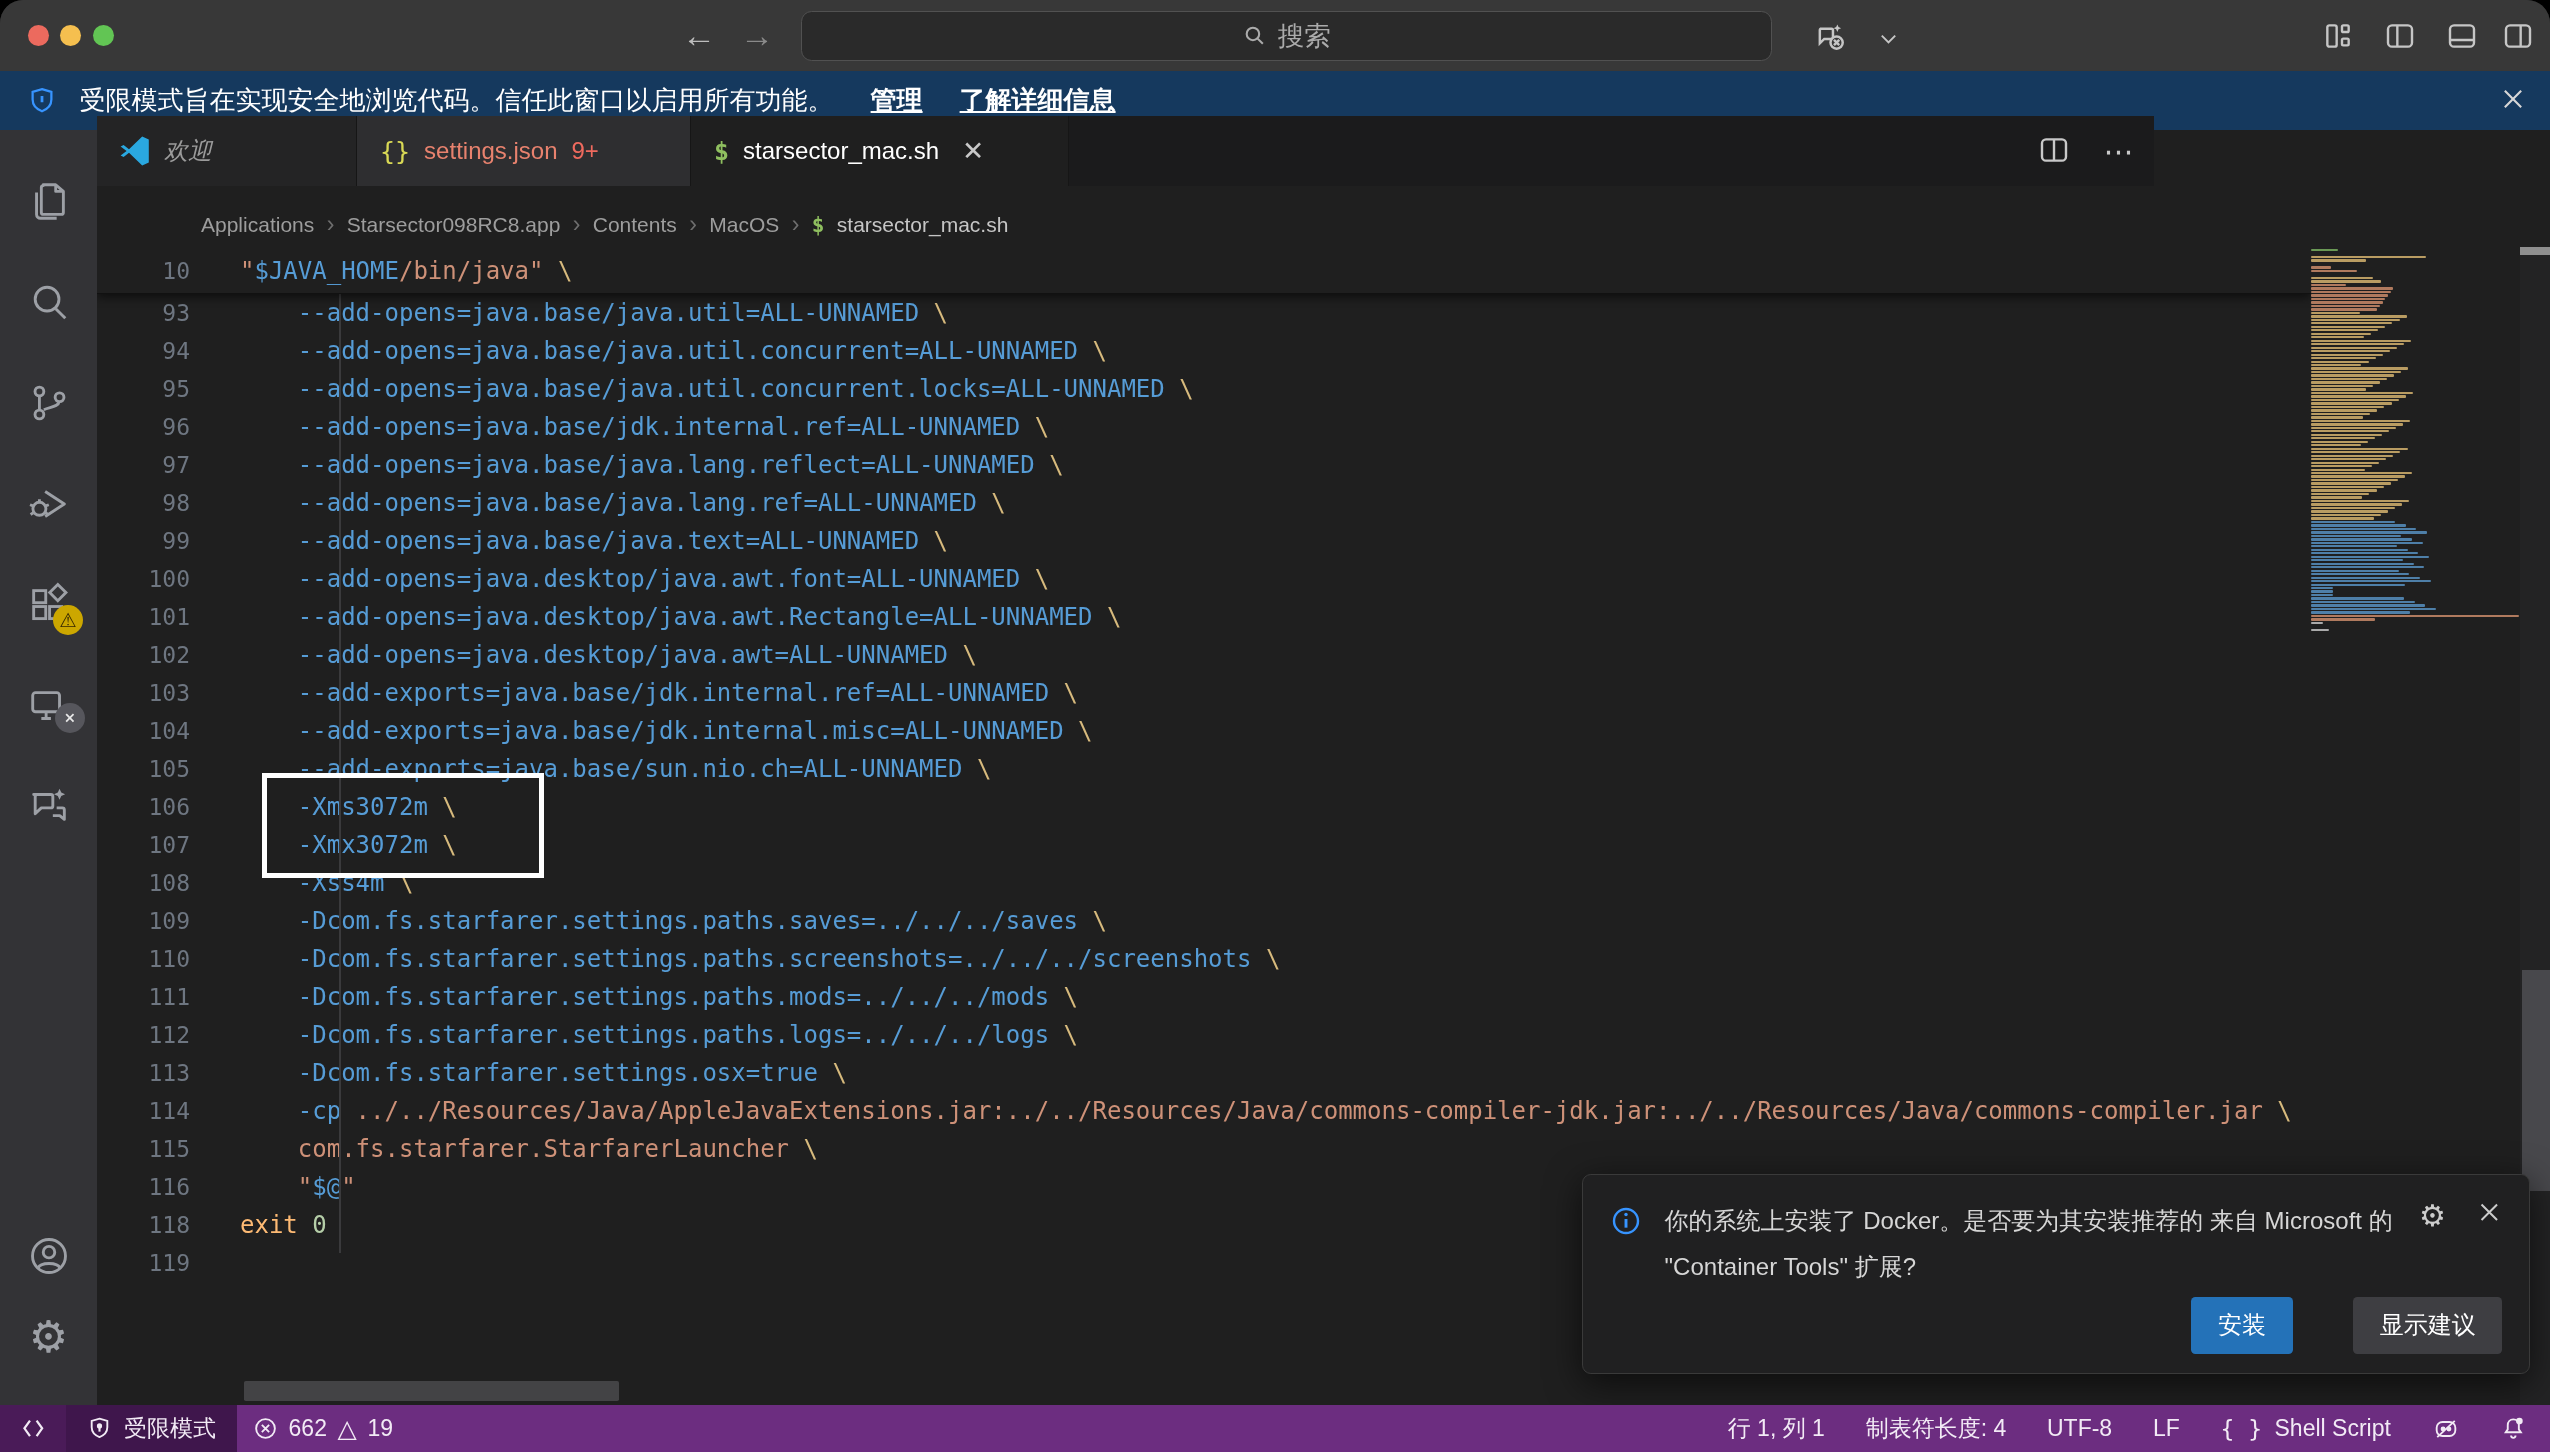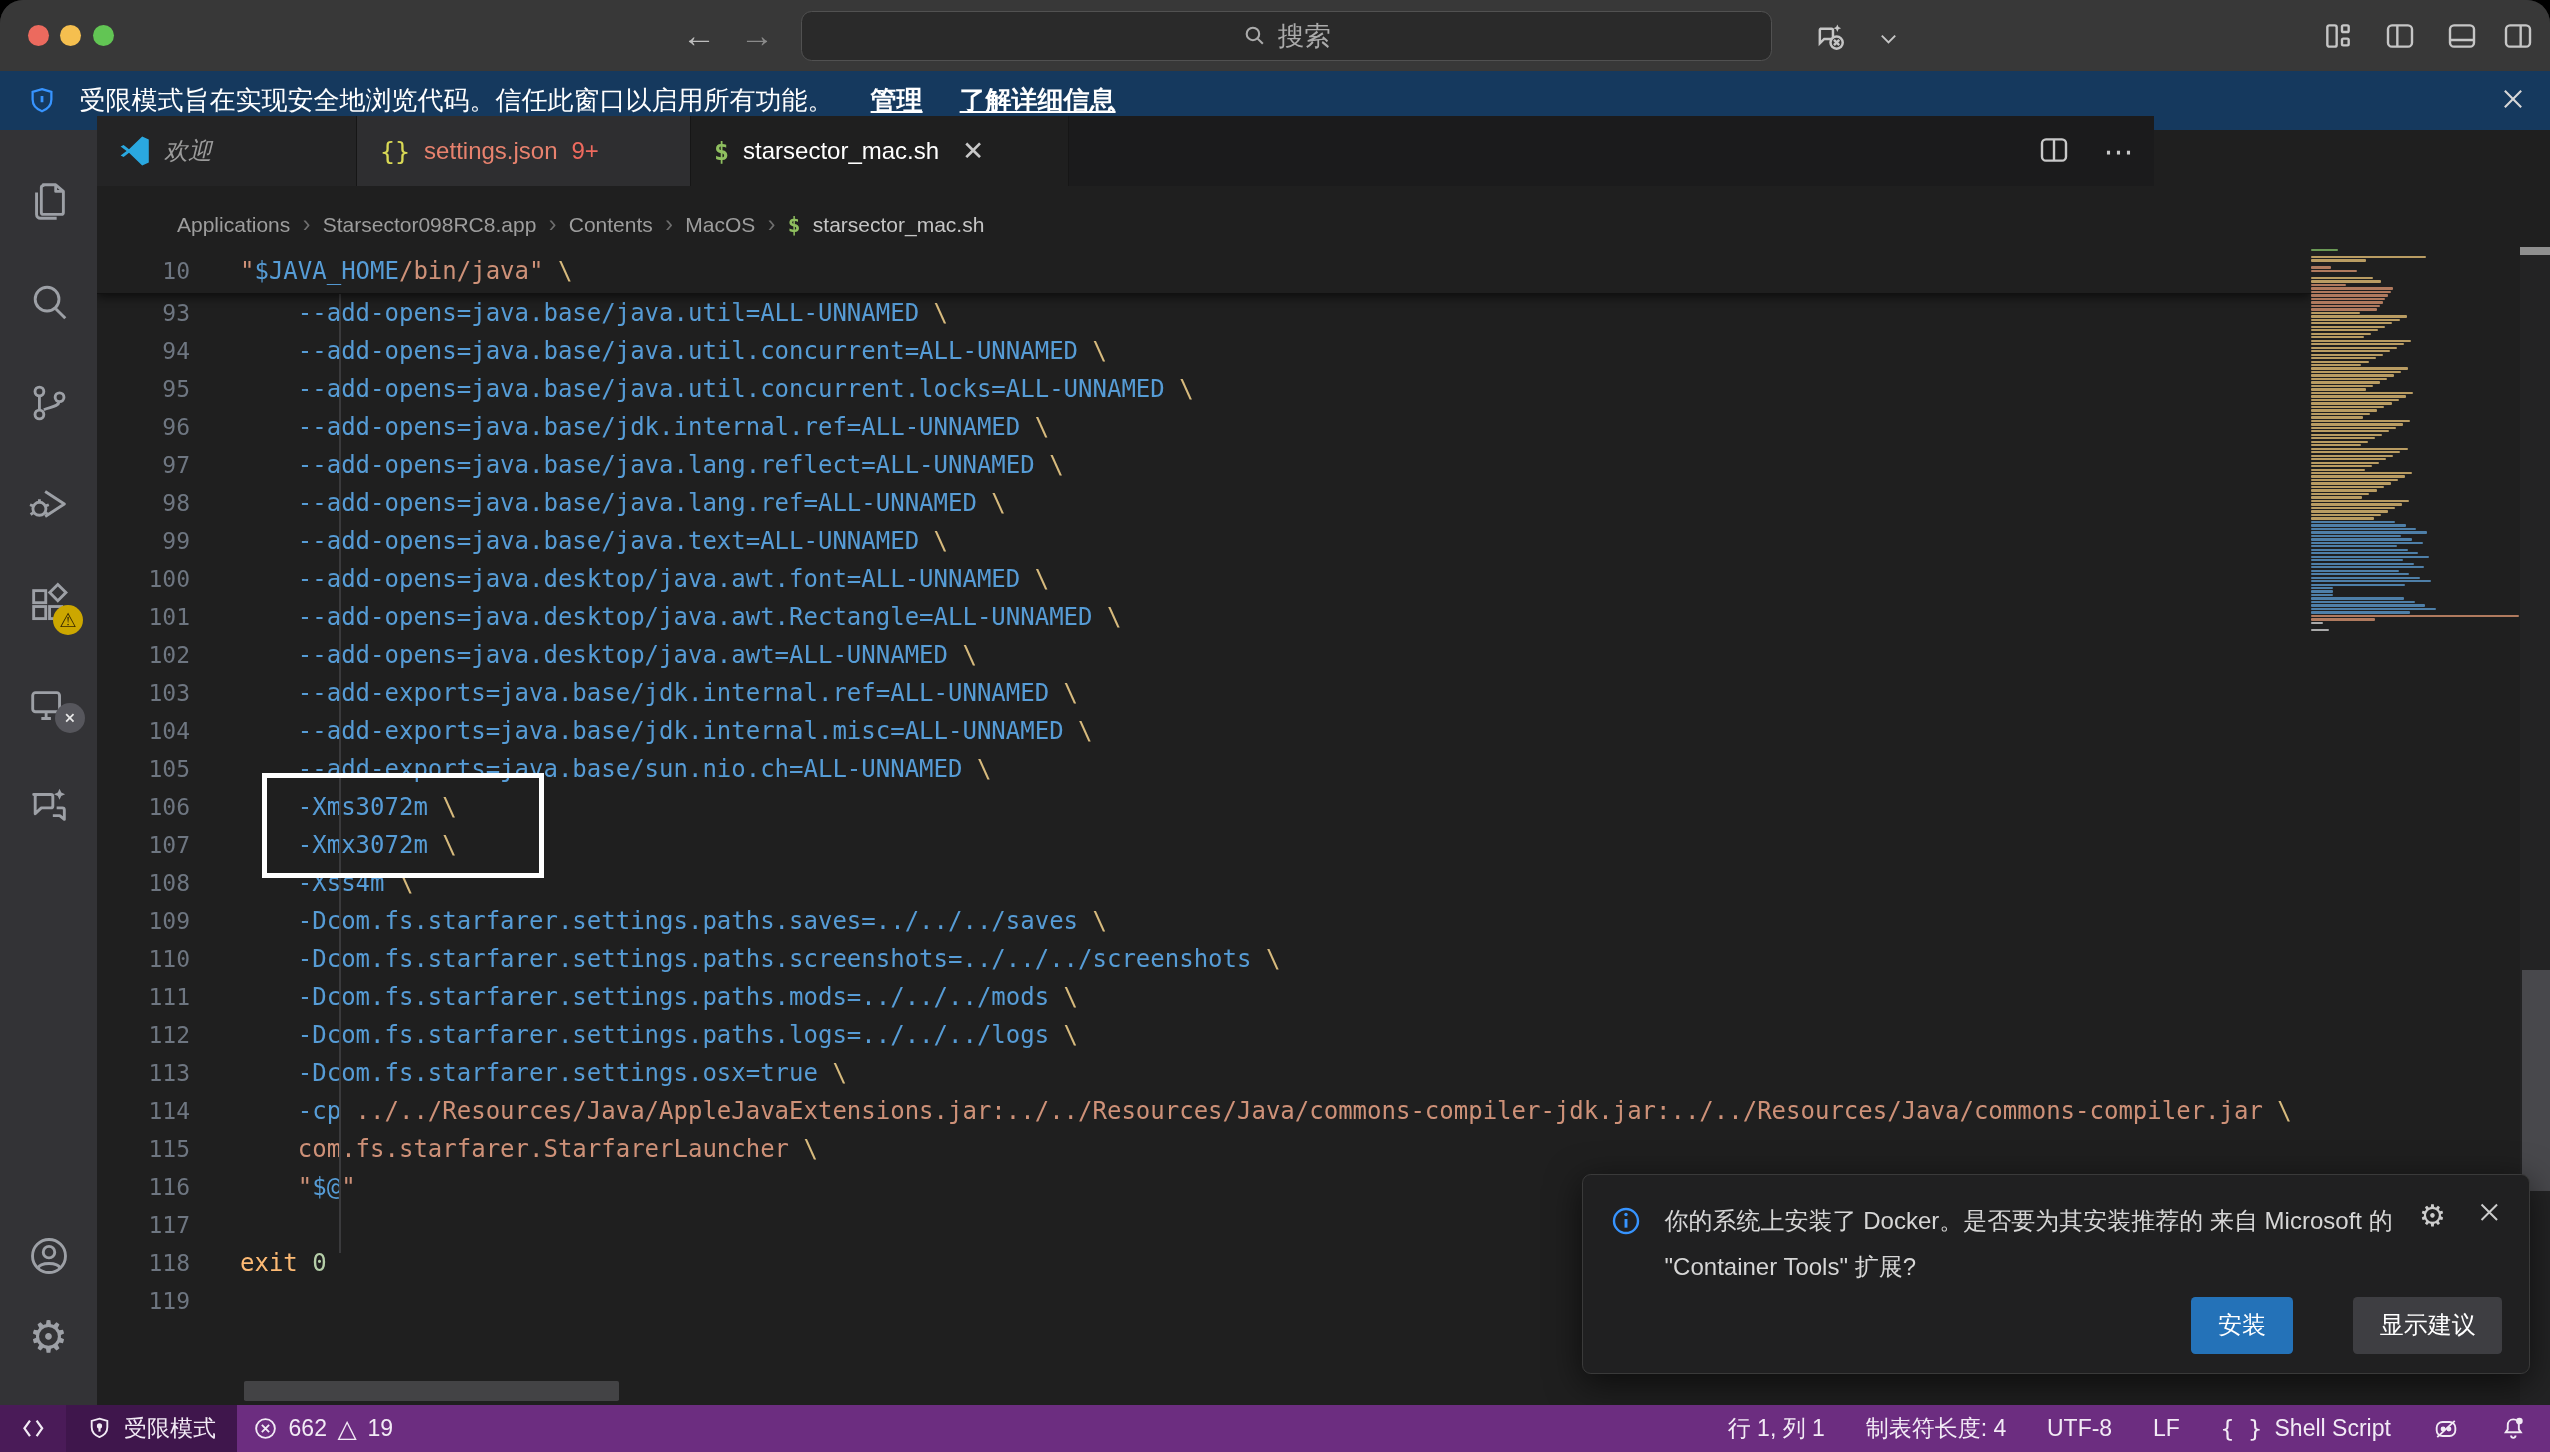--- a/index.html
+++ b/index.html
@@ -34,21 +34,21 @@
 
   
   .tabbar{position:absolute;left:97px;top:116px;width:2057px;height:70px;background:#1b1b1c;}
   .tab{position:absolute;top:0;height:70px;display:flex;align-items:center;padding:0 23px;gap:14px;
     font-size:24px;border-right:0.9px solid #161616;}
   .tab .xbtn{color:#c8c8c8;font-size:26.6px;margin-left:8.9px;}
   .editor-actions{position:absolute;right:17.7px;top:0;height:70px;display:flex;align-items:center;gap:34px;color:#c8c8c8;}
 
   
   .breadcrumb{position:absolute;left:97px;top:200px;width:2214px;height:49px;display:flex;
-    align-items:center;padding-left:80px;color:#9d9d9d;font-size:21px;gap:12.4px;background:#1f1f1f;}
+    align-items:center;padding-left:104px;color:#9d9d9d;font-size:21px;gap:12.4px;background:#1f1f1f;}
   .breadcrumb .sep{color:#6e6e6e;font-size:23px;}
   .bc-last{color:#c5c5c5;}
 
   
   .editor{position:absolute;left:97px;top:249px;width:2214px;height:1156px;background:#1f1f1f;overflow:hidden;
     font-family:"DejaVu Sans Mono",monospace;font-size:24px;}
   .code-line{display:flex;height:38px;line-height:38px;white-space:pre;}
   .ln{width:143px;min-width:143px;text-align:right;padding-right:50px;color:#6e7681;font-size:23px;}
   .sticky{position:absolute;left:0;top:0;width:100%;height:45px;background:#1f1f1f;z-index:3;
     box-shadow:0 3.5px 8.9px rgba(0,0,0,.55);border-bottom:0.9px solid #111;}
@@ -304,21 +304,20 @@
         <div class="code-line"><span class="ln">107</span><span><span class="seg-a">    -Xmx3072m </span><span class="seg-e">\</span></span></div>
         <div class="code-line"><span class="ln">108</span><span><span class="seg-a">    -Xss4m </span><span class="seg-e">\</span></span></div>
         <div class="code-line"><span class="ln">109</span><span><span class="seg-a">    -Dcom.fs.starfarer.settings.paths.saves=../../../saves </span><span class="seg-e">\</span></span></div>
         <div class="code-line"><span class="ln">110</span><span><span class="seg-a">    -Dcom.fs.starfarer.settings.paths.screenshots=../../../screenshots </span><span class="seg-e">\</span></span></div>
         <div class="code-line"><span class="ln">111</span><span><span class="seg-a">    -Dcom.fs.starfarer.settings.paths.mods=../../../mods </span><span class="seg-e">\</span></span></div>
         <div class="code-line"><span class="ln">112</span><span><span class="seg-a">    -Dcom.fs.starfarer.settings.paths.logs=../../../logs </span><span class="seg-e">\</span></span></div>
         <div class="code-line"><span class="ln">113</span><span><span class="seg-a">    -Dcom.fs.starfarer.settings.osx=true </span><span class="seg-e">\</span></span></div>
         <div class="code-line"><span class="ln">114</span><span><span class="seg-a">    -cp </span><span class="seg-s">../../Resources/Java/AppleJavaExtensions.jar:../../Resources/Java/commons-compiler-jdk.jar:../../Resources/Java/commons-compiler.jar </span><span class="seg-e">\</span></span></div>
         <div class="code-line"><span class="ln">115</span><span><span class="seg-s">    com.fs.starfarer.StarfarerLauncher </span><span class="seg-e">\</span></span></div>
         <div class="code-line"><span class="ln">116</span><span><span class="seg-s">    "</span><span class="seg-a">$@</span><span class="seg-s">"</span></span></div>
-        <div class="code-line"><span class="ln">117</span><span></span></div>
         <div class="code-line"><span class="ln">118</span><span><span class="seg-p">exit </span><span class="seg-n">0</span></span></div>
         <div class="code-line"><span class="ln">119</span><span></span></div>
       </div>
     <div class="sticky">
       <div class="code-line"><span class="ln">10</span><span id="sticky-code"><span class="seg-s">"</span><span class="seg-a">$JAVA_HOME</span><span class="seg-s">/bin/java"</span><span class="seg-e"> \</span></span></div>
     </div>
   </div>
 
   <div class="anno-box"></div>
 

